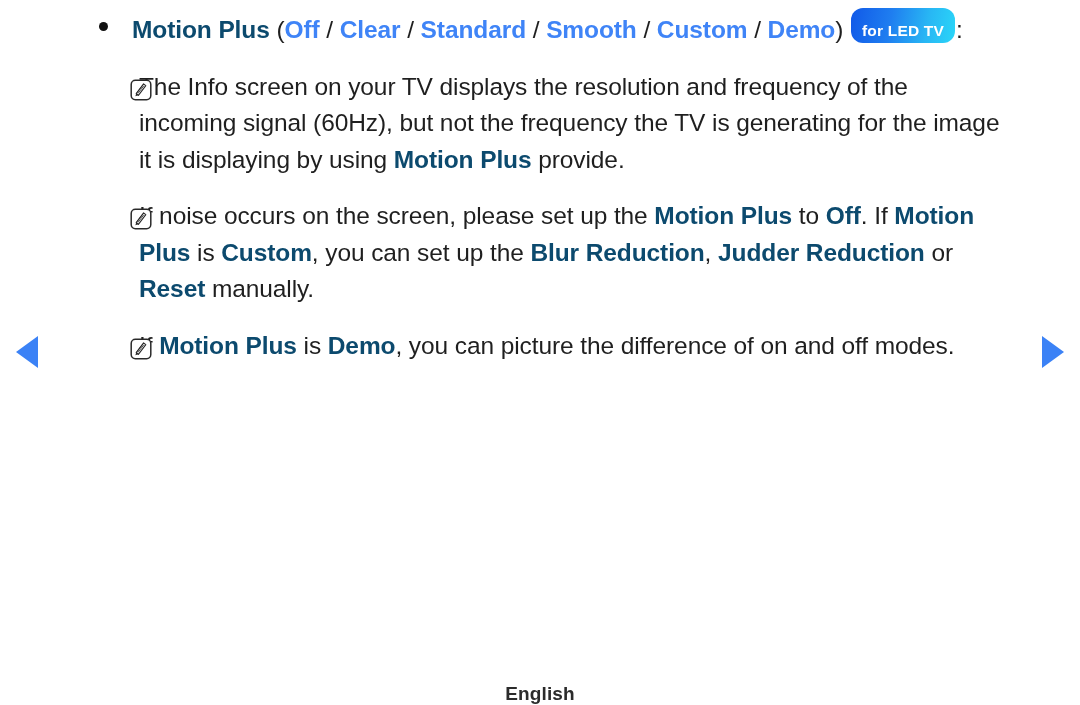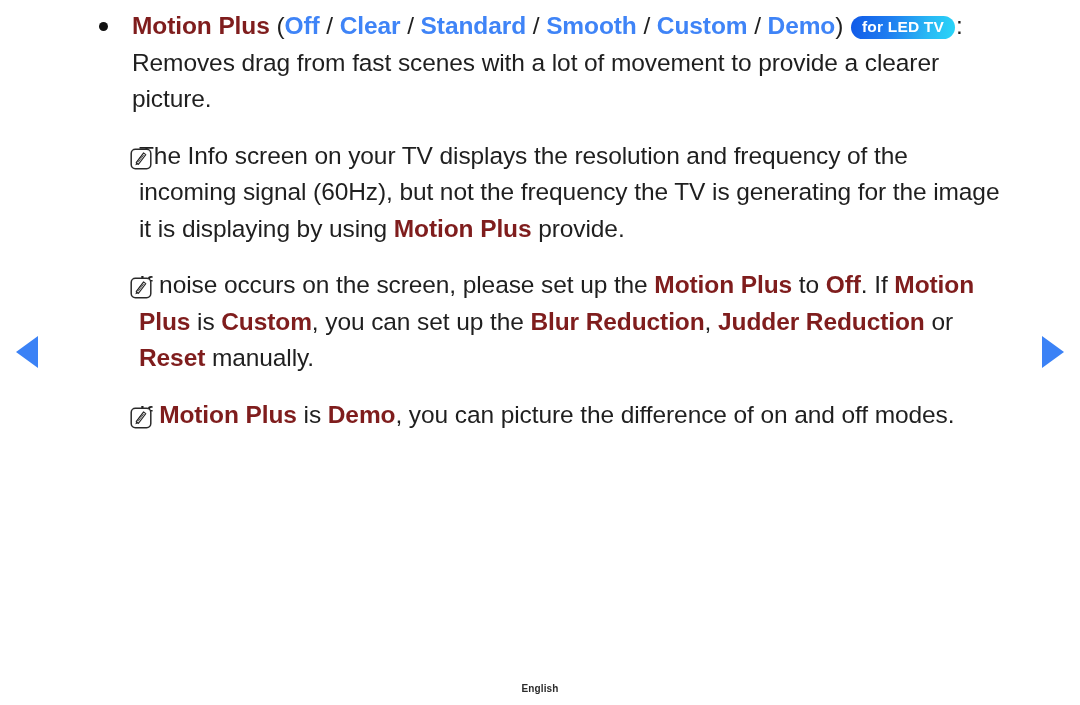--- a/index.html
+++ b/index.html
@@ -68,33 +68,33 @@
 
   .para {
     font-size: 24.5px;
     line-height: 36.5px;
     letter-spacing: -0.1px;
     color: #1f1f1f;
     margin: 0;
   }
 
   .kw {
-    color: #7f1d1d;
+    color: #0c4a6e;
     font-weight: bold;
   }
   .kw-reg {
     color: #3f84f7;
     font-weight: bold;
   }
 
   
   .badge {
     display: inline-block;
     vertical-align: 2px;
-    padding: 1px 11px 3px 11px;
+    padding: 13px 11px 3px 11px;
     margin: 0 1px;
     border-radius: 12px;
     background: linear-gradient(100deg, #1159e8 0%, #1f7ef0 38%, #28b6f4 72%, #2ad6f8 100%);
     color: #ffffff;
     font-size: 15.5px;
     font-weight: bold;
     line-height: 19px;
     letter-spacing: 0.2px;
     white-space: nowrap;
   }
@@ -113,21 +113,21 @@
     height: 22px;
   }
 
   
   .footer {
     position: absolute;
     left: 0;
     right: 0;
     top: 683px;
     text-align: center;
-    font-size: 10px;
+    font-size: 19px;
     font-weight: bold;
     color: #2b2b2b;
     letter-spacing: 0.1px;
   }
 </style>
 </head>
 <body>
 
 <div class="page">
 
@@ -135,21 +135,20 @@
 
   <div class="nav-arrow nav-next"></div>
 
   <div class="content">
 
     <div class="bullet-block">
       <span class="bullet-dot"></span>
 
       <p class="para"><span class="kw">Motion Plus</span><span> (</span><span class="kw-reg">Off</span><span> / </span><span class="kw-reg">Clear</span><span> / </span><span class="kw-reg">Standard</span><span> / </span><span class="kw-reg">Smooth</span><span> / </span><span class="kw-reg">Custom</span><span> / </span><span class="kw-reg">Demo</span><span>) </span><span class="badge">for LED TV</span><span>:</span></p>
 
-      <p class="para">Removes drag from fast scenes with a lot of movement to provide a clearer picture.</p>
     </div>
 
     <div class="note-block">
       <span class="note-icon">
         <svg width="22" height="22" viewBox="0 0 22 22" xmlns="http://www.w3.org/2000/svg">
           <rect x="1.2" y="1.2" width="19.6" height="19.6" rx="4.2" ry="4.2" fill="#ffffff" stroke="#2a2a2a" stroke-width="1.5"></rect>
           <path d="M6.2 14.6 L13.6 4.9 L15.8 6.6 L8.4 16.3 Z" fill="#ffffff" stroke="#2a2a2a" stroke-width="1.1" stroke-linejoin="round"></path>
           <path d="M7.0 13.6 L12.9 5.9 M8.0 14.4 L13.9 6.7" stroke="#2a2a2a" stroke-width="0.8"></path>
           <path d="M6.2 14.6 L5.4 17.3 L8.4 16.3 Z" fill="#2a2a2a"></path>
         </svg>

